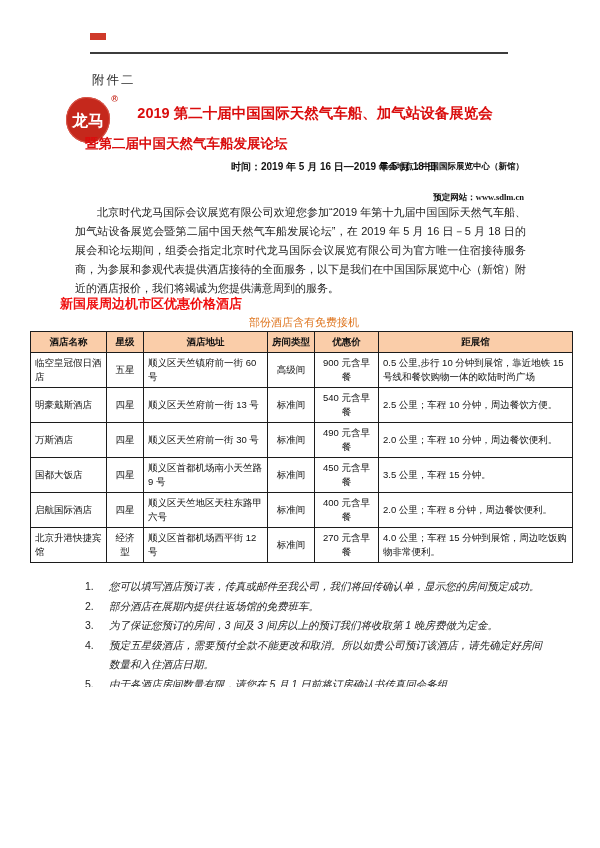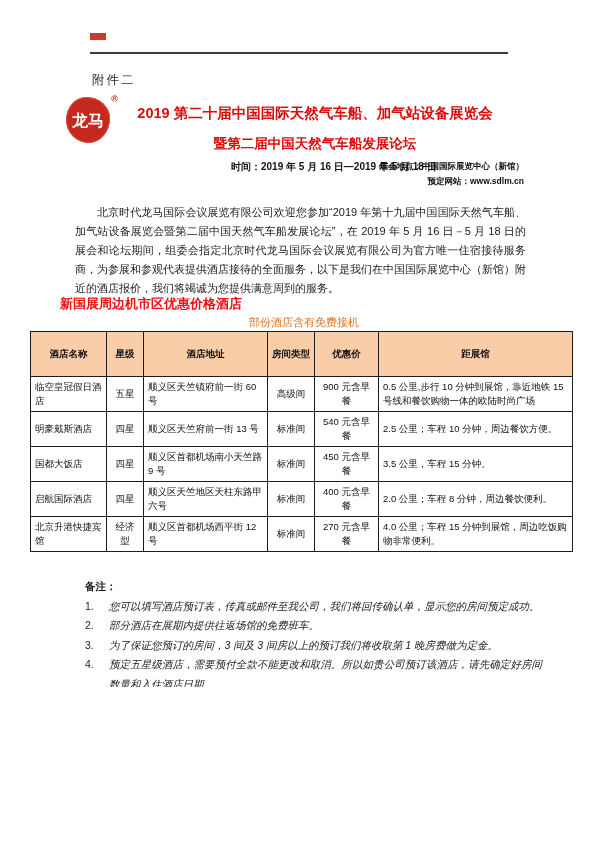--- a/index.html
+++ b/index.html
@@ -12,35 +12,35 @@
   .attachment{position:absolute;left:92px;top:72px;font-size:12.5px;letter-spacing:2px;color:#2b2b2b;}
   .seal{position:absolute;left:66px;top:97px;width:52px;height:52px;}
   .seal-body{
     width:44px;height:46px;background:#c5281c;border-radius:46% 54% 48% 52%/50% 46% 54% 50%;
     color:#fff;font-weight:bold;font-size:16px;line-height:17px;display:flex;align-items:center;
     justify-content:center;box-shadow:0 0 0 1px #d8564a inset;
   }
   .seal-r{position:absolute;right:0;top:-3px;font-size:9px;color:#c5281c;font-weight:bold;}
   .title1{position:absolute;left:85px;right:55px;top:104px;text-align:center;
     font-size:14.5px;font-weight:bold;color:#da0d0d;}
-  .title2{position:absolute;left:85px;right:55px;top:135px;text-align:center;
+  .title2{position:absolute;left:85px;right:55px;top:135px;
     font-size:13.5px;font-weight:bold;color:#da0d0d;}
   .date-line{position:absolute;left:183px;top:160px;font-size:10px;font-weight:bold;color:#111;margin-left:48px;}
   .venue-block{position:absolute;right:76px;top:161px;text-align:right;font-size:8.5px;font-weight:bold;color:#111;line-height:11px;}
-  .venue-block .site{margin-top:4px;}
+  .venue-block .site{margin-top:20px;font-family:Liberation Serif, serif;}
   .intro{position:absolute;left:75px;right:74px;top:203px;font-size:11px;line-height:19px;
     text-align:justify;text-indent:2em;color:#1b1b1b;}
   .sec-title{position:absolute;left:60px;right:60px;top:295px;text-align:left;
     font-size:13px;font-weight:bold;color:#ef1010;}
   .sec-sub{position:absolute;left:68px;right:60px;top:315px;text-align:center;
     font-size:11px;color:#df7722;}
   table.hotels{position:absolute;left:30px;top:331px;width:542px;border-collapse:collapse;
     font-size:9.5px;color:#101010;table-layout:fixed;}
   table.hotels th,table.hotels td{border:1px solid #1c1c1c;padding:3px 4px;line-height:14px;vertical-align:middle;word-break:break-all;}
-  table.hotels th{background:#facda9;font-weight:bold;text-align:center;font-size:9.5px;padding:15px 2px;}
+  table.hotels th{background:#facda9;font-weight:bold;text-align:center;font-size:9.5px;padding:3px 2px;}
   table.hotels col.w0{width:76px}table.hotels col.w1{width:37px}table.hotels col.w2{width:124px}
   table.hotels col.w3{width:47px}table.hotels col.w4{width:64px}table.hotels col.w5{width:194px}
   table.hotels td:nth-child(2),table.hotels td:nth-child(4),table.hotels td:nth-child(5){text-align:center;}
   .notes{position:absolute;left:85px;right:58px;top:577px;font-size:10.5px;line-height:19.5px;color:#1b1b1b;}
   .notes-label{font-weight:bold;}
   .note-item{display:flex;}
   .note-item .num{width:24px;flex:0 0 24px;}
   .note-item .txt{flex:1;text-align:justify;font-style:italic;}
   .contact{position:absolute;left:85px;right:58px;top:698px;font-size:10.5px;line-height:18px;color:#1b1b1b;}
   .contact .bold{font-weight:bold;}
@@ -107,20 +107,28 @@
         </tr>
         <tr>
           <td>明豪戴斯酒店</td>
           <td>四星</td>
           <td>顺义区天竺府前一街 13 号</td>
           <td>标准间</td>
           <td>540 元含早餐</td>
           <td>2.5 公里；车程 10 分钟，周边餐饮方便。</td>
         </tr>
         <tr>
+          <td>万斯酒店</td>
+          <td>四星</td>
+          <td>顺义区天竺府前一街 30 号</td>
+          <td>标准间</td>
+          <td>490 元含早餐</td>
+          <td>2.0 公里；车程 10 分钟，周边餐饮便利。</td>
+        </tr>
+        <tr>
           <td>国都大饭店</td>
           <td>四星</td>
           <td>顺义区首都机场南小天竺路 9 号</td>
           <td>标准间</td>
           <td>450 元含早餐</td>
           <td>3.5 公里，车程 15 分钟。</td>
         </tr>
         <tr>
           <td>启航国际酒店</td>
           <td>四星</td>
@@ -134,21 +142,20 @@
           <td>经济型</td>
           <td>顺义区首都机场西平街 12 号</td>
           <td>标准间</td>
           <td>270 元含早餐</td>
           <td>4.0 公里；车程 15 分钟到展馆，周边吃饭购物非常便利。</td>
         </tr>
       </tbody>
   </table>
 
   <div class="notes">
-    <div class="notes-label">备注：</div>
     <div id="notes-list">
         <div class="note-item">
           <span class="num">1.</span>
           <span class="txt">您可以填写酒店预订表，传真或邮件至我公司，我们将回传确认单，显示您的房间预定成功。</span>
         </div>
         <div class="note-item">
           <span class="num">2.</span>
           <span class="txt">部分酒店在展期内提供往返场馆的免费班车。</span>
         </div>
         <div class="note-item">

